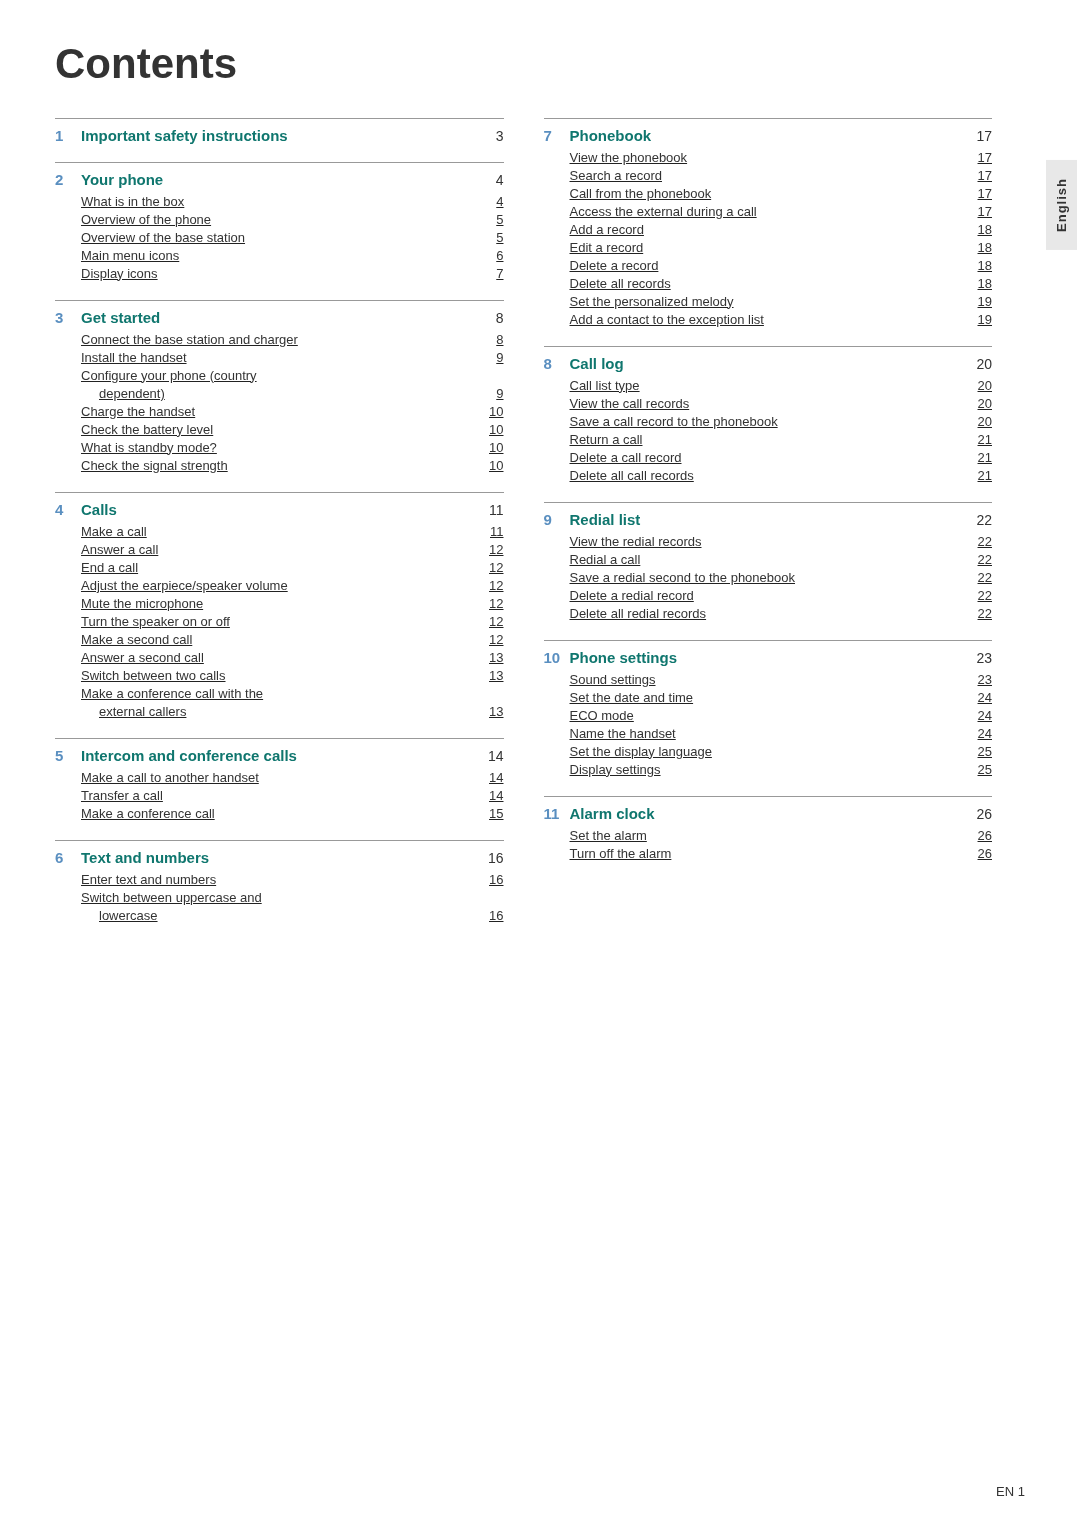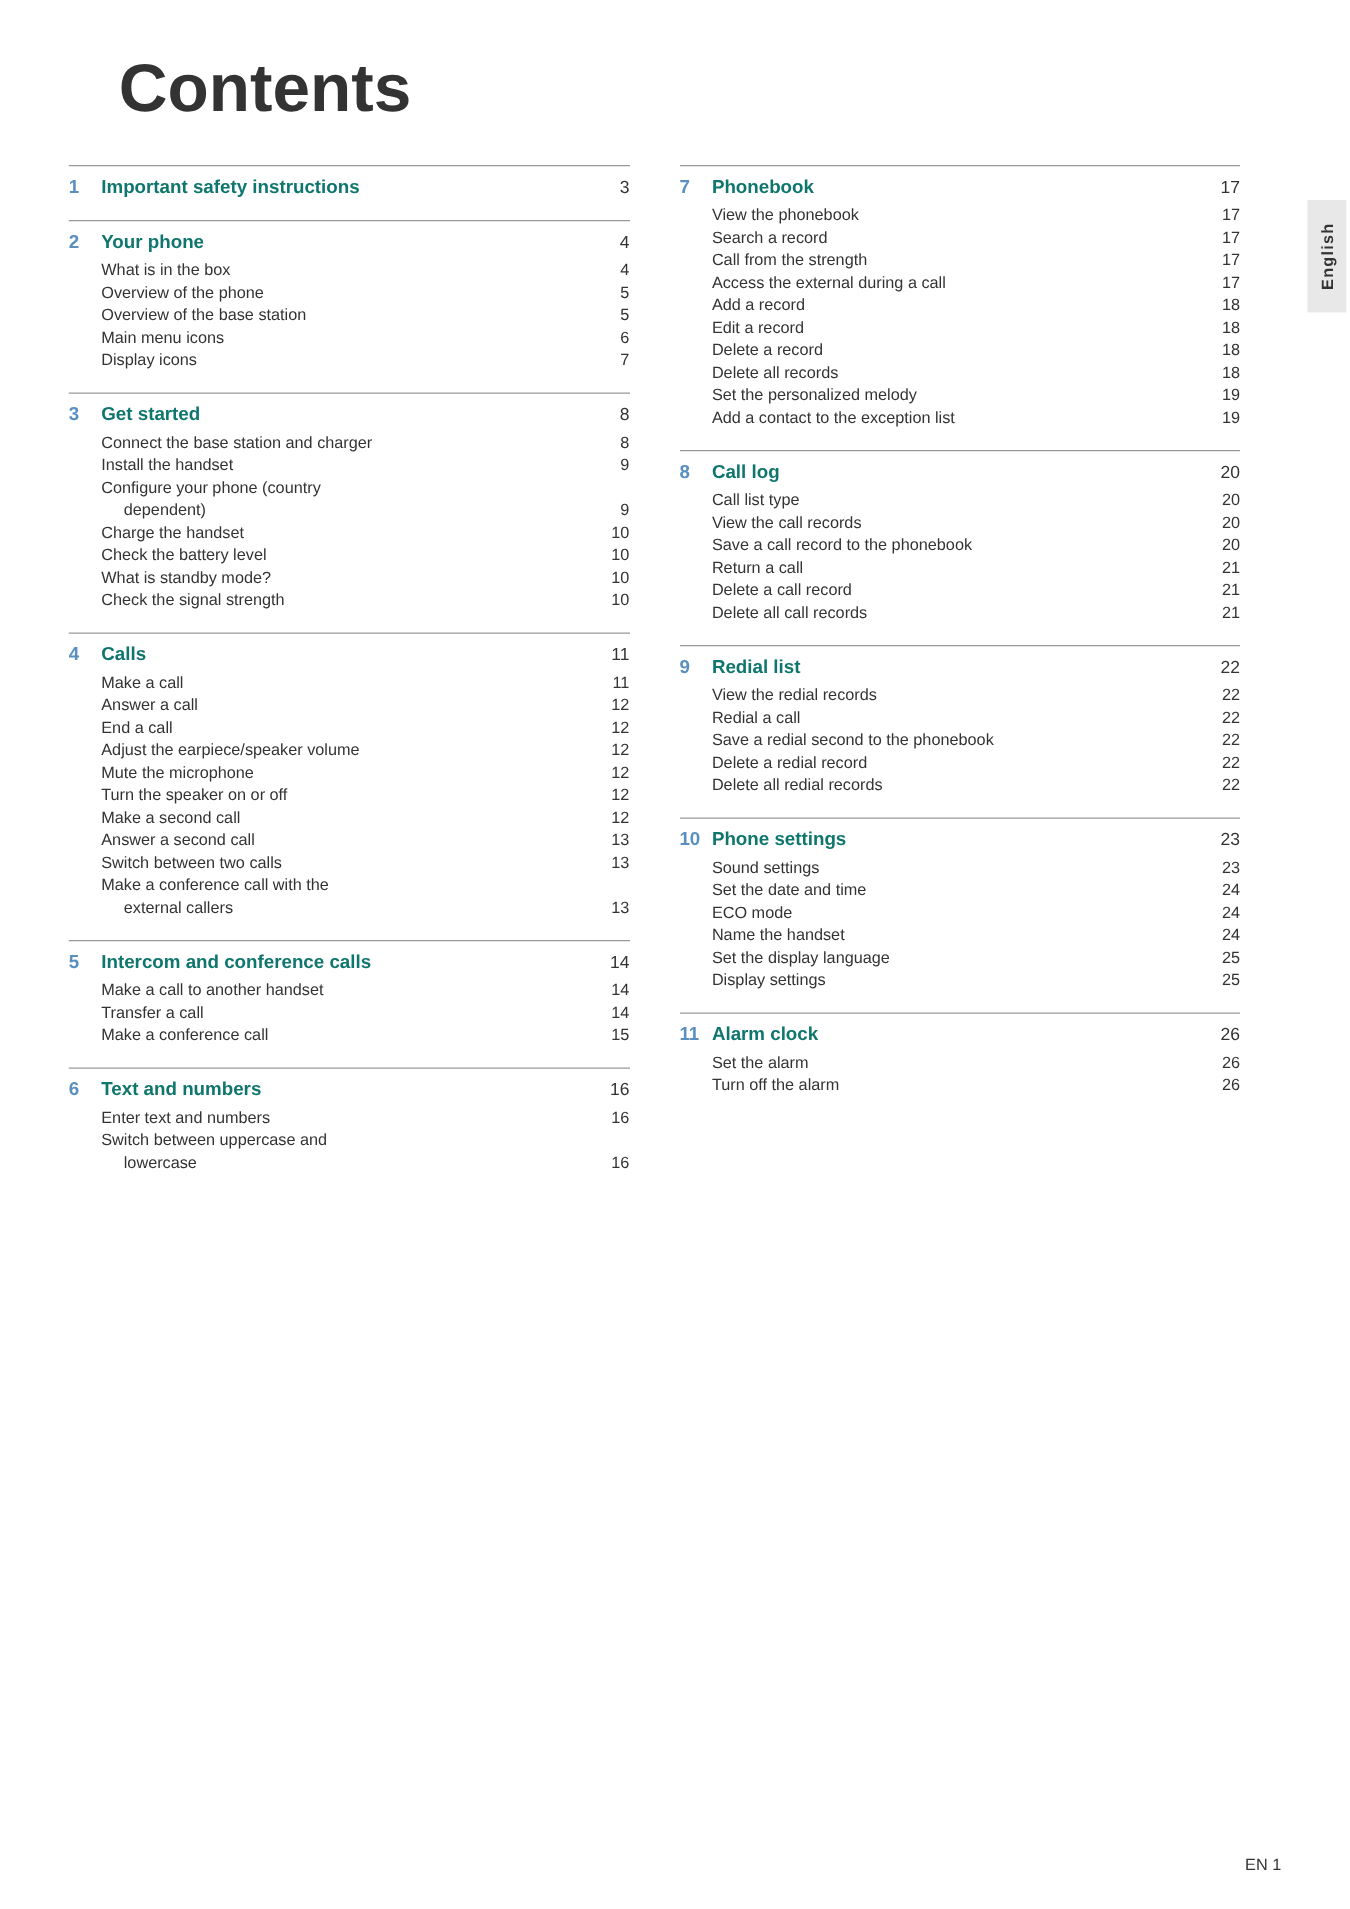--- a/index.html
+++ b/index.html
@@ -46,26 +46,25 @@
     }
 
     
     .main-content {
       padding: 40px 50px 60px 55px;
       width: 1042px;
     }
 
     
     .page-title {
-      font-size: 54px;
+      font-size: 42px;
       font-weight: bold;
       color: #333;
       margin-bottom: 30px;
       font-family: Arial, Helvetica, sans-serif;
-      margin-left: 40px;
     }
 
     
     .toc-columns {
       display: flex;
       gap: 40px;
     }
 
     .toc-left {
       flex: 1;
@@ -115,20 +114,21 @@
       text-align: right;
     }
 
     
     .toc-item {
       display: flex;
       justify-content: space-between;
       align-items: baseline;
       padding: 1.5px 0;
       padding-left: 26px;
+      text-decoration: underline;
     }
 
     .toc-item-label {
       color: #333;
       font-size: 13px;
       flex: 1;
     }
 
     .toc-item-indent {
       padding-left: 44px;
@@ -346,21 +346,21 @@
             </div>
             <div class="toc-item">
               <span class="toc-item-label">View the phonebook</span>
               <span class="toc-item-page">17</span>
             </div>
             <div class="toc-item">
               <span class="toc-item-label">Search a record</span>
               <span class="toc-item-page">17</span>
             </div>
             <div class="toc-item">
-              <span class="toc-item-label">Call from the strength</span>
+              <span class="toc-item-label">Call from the phonebook</span>
               <span class="toc-item-page">17</span>
             </div>
             <div class="toc-item">
               <span class="toc-item-label">Access the external during a call</span>
               <span class="toc-item-page">17</span>
             </div>
             <div class="toc-item">
               <span class="toc-item-label">Add a record</span>
               <span class="toc-item-page">18</span>
             </div>

